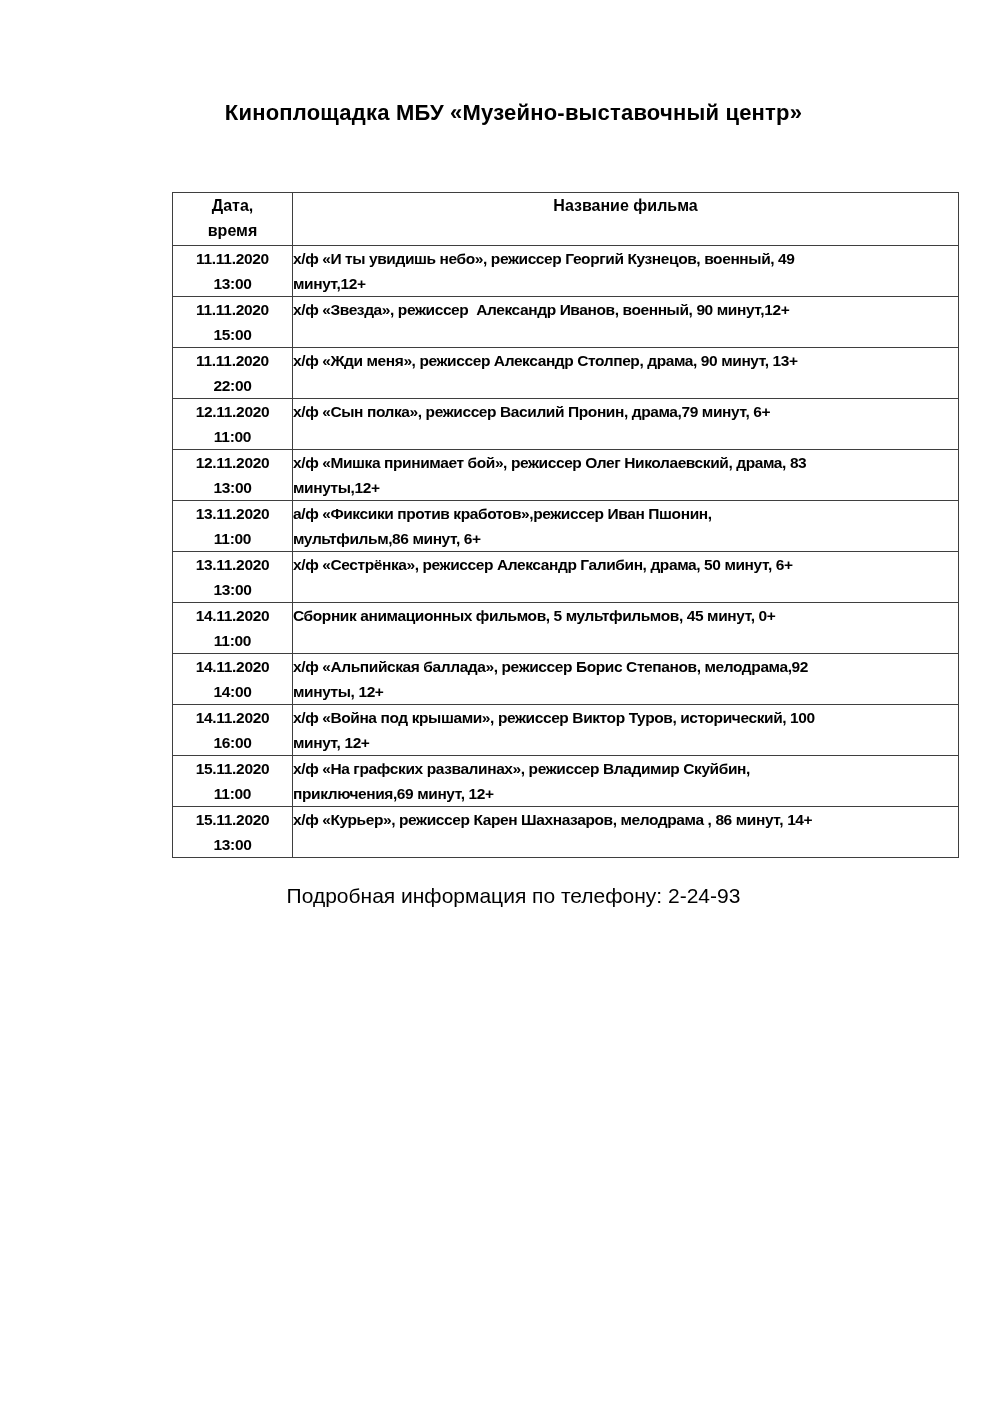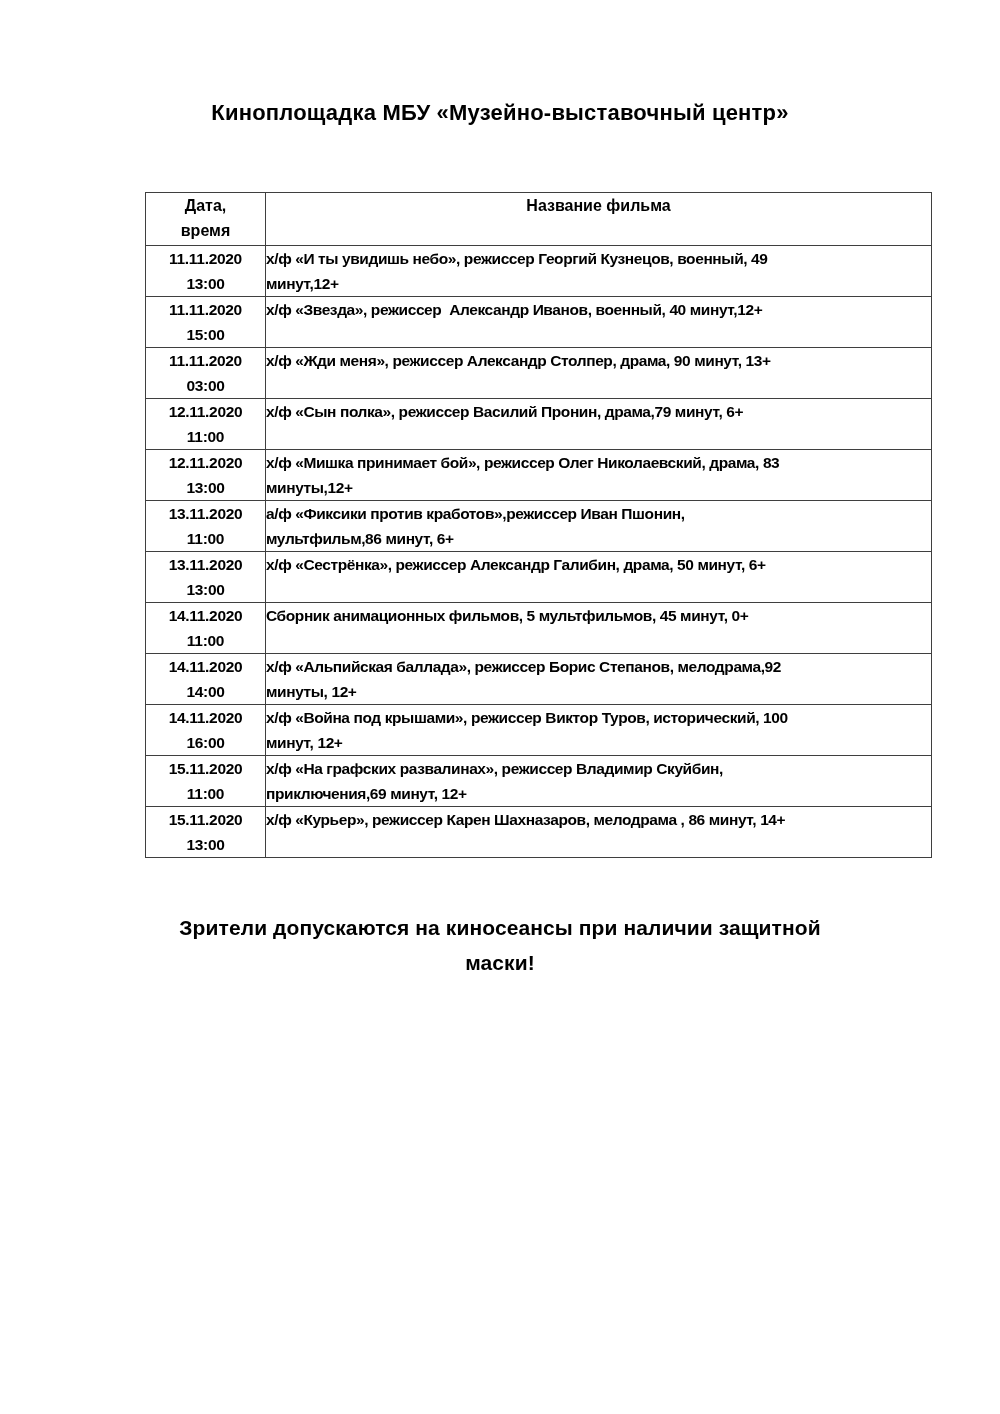--- a/index.html
+++ b/index.html
@@ -4,20 +4,21 @@
 <style>
   * { box-sizing: border-box; }
   html, body { margin: 0; padding: 0; background: #ffffff; }
   .page {
     width: 1000px;
     height: 1414px;
     background: #ffffff;
     color: #000000;
     font-family: "Liberation Sans", sans-serif;
     overflow: hidden;
+    padding-left: 27px;
   }
   .title {
     margin: 0;
     padding-top: 100px;
     text-align: center;
     font-size: 22px;
     font-weight: bold;
     letter-spacing: 0.2px;
   }
   table.schedule {
@@ -103,26 +104,26 @@
             <div>13:00</div>
           </td>
           <td class="cell-film">х/ф «И ты увидишь небо», режиссер Георгий Кузнецов, военный, 49
 минут,12+</td>
         </tr>
         <tr>
           <td class="cell-date">
             <div>11.11.2020</div>
             <div>15:00</div>
           </td>
-          <td class="cell-film">х/ф «Звезда», режиссер  Александр Иванов, военный, 40 минут,12+</td>
+          <td class="cell-film">х/ф «Звезда», режиссер  Александр Иванов, военный, 90 минут,12+</td>
         </tr>
         <tr>
           <td class="cell-date">
             <div>11.11.2020</div>
-            <div>03:00</div>
+            <div>22:00</div>
           </td>
           <td class="cell-film">х/ф «Жди меня», режиссер Александр Столпер, драма, 90 минут, 13+</td>
         </tr>
         <tr>
           <td class="cell-date">
             <div>12.11.2020</div>
             <div>11:00</div>
           </td>
           <td class="cell-film">х/ф «Сын полка», режиссер Василий Пронин, драма,79 минут, 6+</td>
         </tr>
@@ -183,16 +184,16 @@
         <tr>
           <td class="cell-date">
             <div>15.11.2020</div>
             <div>13:00</div>
           </td>
           <td class="cell-film">х/ф «Курьер», режиссер Карен Шахназаров, мелодрама , 86 минут, 14+</td>
         </tr>
       </tbody>
   </table>
 
-  <div class="notice">Зрители допускаются на киносеансы при наличии защитной маски!</div>
 
+  <div class="phone">Подробная информация по телефону: 2-24-93</div>
 
 </div>
 
 </body></html>

